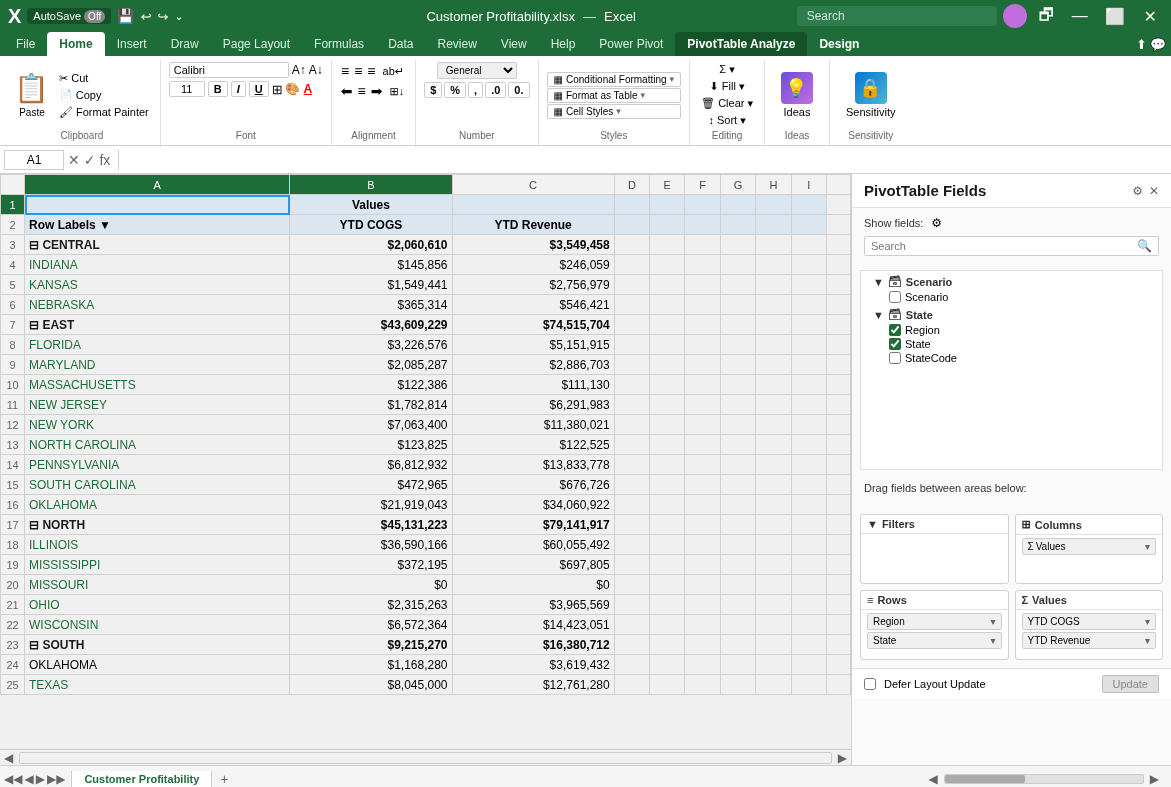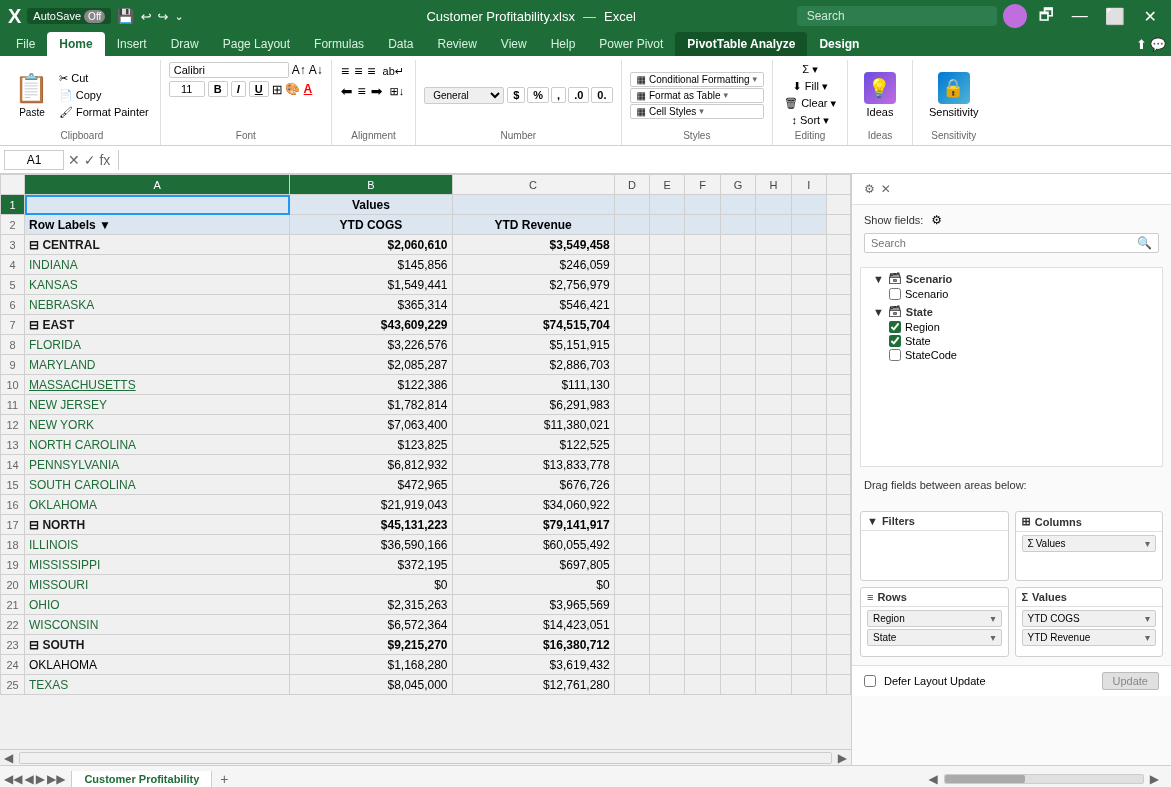--- a/index.html
+++ b/index.html
@@ -239,21 +239,21 @@
           <button class="align-btn">⬅</button>
           <button class="align-btn">≡</button>
           <button class="align-btn">➡</button>
           <span style="cursor:pointer;font-size:11px;padding:1px 3px;">⊞↓</span>
         </div>
       </div>
       <div class="ribbon-group-label">Alignment</div>
     </div>
 
     <div class="ribbon-group">
-      <div class="ribbon-group-content" style="flex-direction:row;gap:3px;">
+      <div class="ribbon-group-content" style="flex-direction:column;gap:3px;">
         <div class="number-row">
           <select class="number-dropdown">
             <option>General</option>
             <option>Number</option>
             <option>Currency</option>
             <option>Percentage</option>
           </select>
         </div>
         <div class="number-row">
           <button class="format-btn">$</button>
@@ -465,21 +465,21 @@
               <td></td>
               <td></td>
               <td></td>
               <td></td>
               <td></td>
               <td></td>
               <td style="background: rgb(240, 240, 240); width: 14px; border: 1px solid rgb(208, 208, 208);"></td>
             </tr>
             <tr>
               <td class="row-num">10</td>
-              <td style="color: rgb(30, 108, 55); min-width: 180px; text-decoration: underline;">    MASSACHUSETTS</td>
+              <td style="color: rgb(30, 108, 55); min-width: 180px;">    MASSACHUSETTS</td>
               <td style="text-align: right; min-width: 110px;">$122,386</td>
               <td style="text-align: right; min-width: 110px;">$111,130</td>
               <td></td>
               <td></td>
               <td></td>
               <td></td>
               <td></td>
               <td></td>
               <td style="background: rgb(240, 240, 240); width: 14px; border: 1px solid rgb(208, 208, 208);"></td>
             </tr>
@@ -684,20 +684,21 @@
 
     <div class="scroll-area">
       <span class="scroll-btn">◀</span>
       <div class="scroll-track"></div>
       <span class="scroll-btn">▶</span>
     </div>
   </div>
 
   <div class="pivot-panel">
     <div class="pivot-header">
+      <span class="pivot-title">PivotTable Fields</span>
       <div class="pivot-header-icons">
         <span style="cursor:pointer;">⚙</span>
         <span style="cursor:pointer;">✕</span>
       </div>
     </div>
 
     <div class="pivot-section">
       <div class="pivot-show-fields">
         <label>Show fields:</label>
         <span style="cursor:pointer;">⚙</span>

